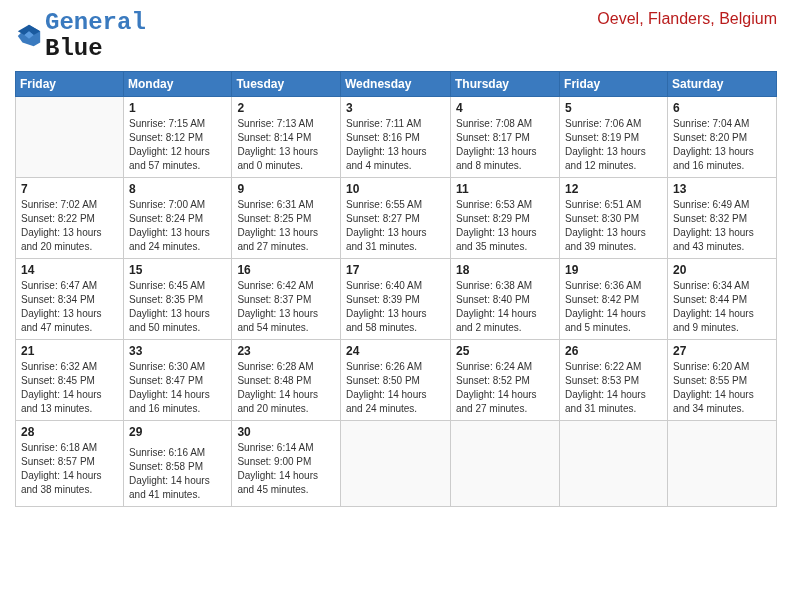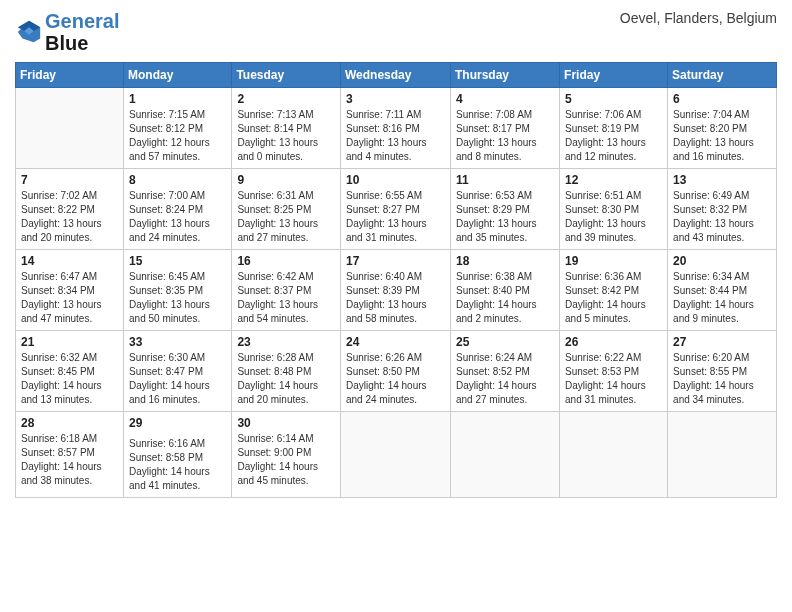--- a/index.html
+++ b/index.html
@@ -19,44 +19,45 @@
       display: flex;
       justify-content: space-between;
       align-items: flex-start;
       margin-bottom: 8px;
     }
     .logo {
       display: flex;
       align-items: center;
     }
     .logo-text {
-      font-size: 20px;
+      font-size: 24px;
       font-weight: bold;
       color: #1a1a1a;
       line-height: 1.1;
+      font-family: Liberation Mono, monospace;
     }
     .logo-text span {
       color: #3a7abf;
     }
     .logo-icon {
       width: 28px;
       height: 28px;
       margin-right: 2px;
     }
     .title-block {
       text-align: right;
     }
     .month-title {
       font-size: 32px;
       font-weight: bold;
       color: #1a1a1a;
     }
     .location {
-      font-size: 14px;
-      color: #404040;
+      font-size: 16px;
+      color: #b91c1c;
     }
     .calendar {
       width: 100%;
       border-collapse: collapse;
       font-size: 11px;
     }
     .calendar thead tr th {
       background-color: #3a7abf;
       color: #fff;
       padding: 5px 4px;

